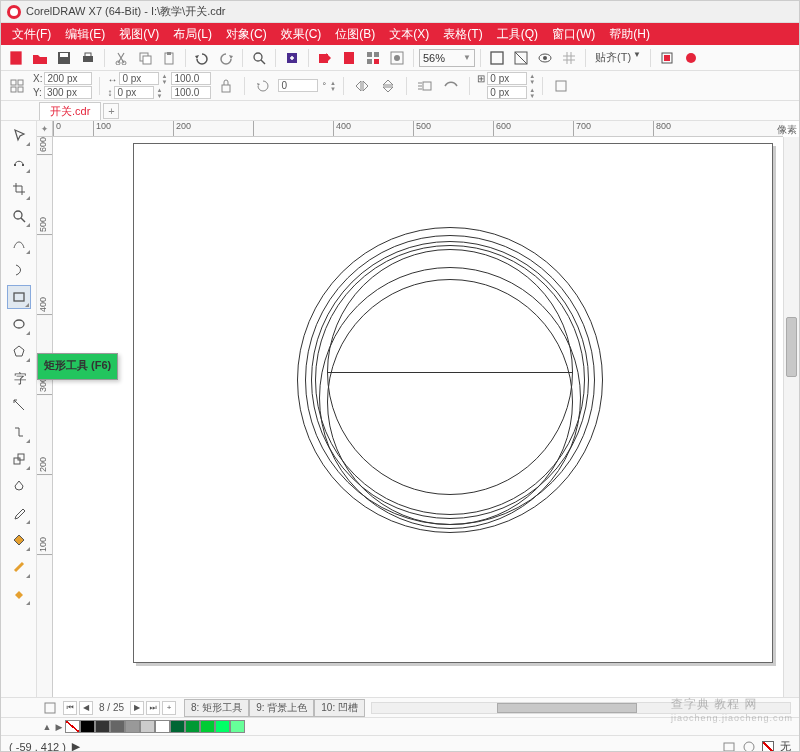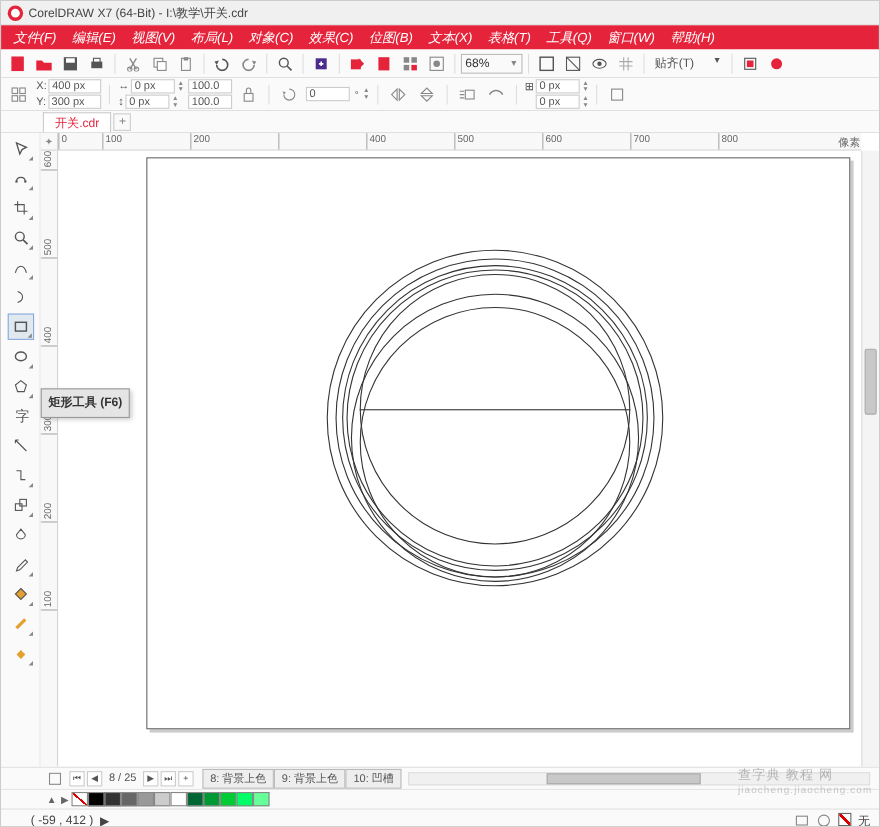--- a/index.html
+++ b/index.html
@@ -2,21 +2,21 @@
 <html><head>
 <meta charset="utf-8">
 <style>
 * { margin: 0; padding: 0; box-sizing: border-box; font-family: "Microsoft YaHei", "SimSun", sans-serif; }
 body { background: #fff; font-size: 11px; color: #333; width: 800px; height: 752px; overflow: hidden; position: relative; border: 1px solid #ccc; }
 .title-bar { height: 22px; background: #f0f0f0; display: flex; align-items: center; padding: 0 6px; border-bottom: 1px solid #ddd; }
 .title-bar .app-icon { width: 14px; height: 14px; background: #e5243b; border-radius: 50%; margin-right: 5px; display: inline-block; position: relative; }
 .title-bar .app-icon::after { content:""; position:absolute; width:8px;height:8px;background:#fff;border-radius:50%;left:3px;top:3px; }
 .title-text { font-size: 11px; color: #444; }
 .main-menu { height: 22px; background: #e5243b; display: flex; align-items: center; padding: 0 4px; }
-.main-menu span { color: #fff; font-size: 12px; padding: 2px 7px; cursor: default; font-style: italic; }
+.main-menu span { color: #fff; font-size: 12px; padding: 2px 7px; cursor: default; }
 .toolbar1, .toolbar2 { height: 26px; background: #fafafa; border-bottom: 1px solid #e0e0e0; display: flex; align-items: center; padding: 0 4px; gap: 2px; }
 .tbtn { width: 22px; height: 22px; display: flex; align-items: center; justify-content: center; cursor: default; color: #555; }
 .tbtn.red svg path, .tbtn.red svg rect { fill: #e5243b; }
 .sep { width: 1px; height: 18px; background: #ddd; margin: 0 3px; }
 .zoom-box { width: 56px; height: 18px; border: 1px solid #bbb; font-size: 11px; padding: 0 3px; display:flex;align-items:center;justify-content:space-between; }
 .zoom-box .dd { font-size:8px;color:#888; }
 .property-bar { height: 30px; background: #fafafa; border-bottom: 1px solid #e0e0e0; display:flex; align-items:center; padding: 0 6px; gap: 4px; font-size: 10px; color: #555;}
 .prop-group { display:flex; flex-direction:column; gap:1px; }
 .prop-row { display:flex; align-items:center; gap:2px; }
 .prop-input { width: 48px; height: 13px; border: 1px solid #ccc; font-size: 10px; padding: 0 2px; background:#fff; }
@@ -29,50 +29,50 @@
 .toolbox { width: 36px; background:#fafafa; border-right:1px solid #e0e0e0; display:flex;flex-direction:column;align-items:center;padding-top:2px;gap:3px; }
 .tool { width:24px;height:24px;display:flex;align-items:center;justify-content:center;cursor:default;color:#555;position:relative;}
 .tool.active { background:#e0e8f0; border:1px solid #88aadd; }
 .tool.flyout::after { content:""; position:absolute;right:1px;bottom:1px;width:0;height:0;border-right:4px solid #888;border-top:4px solid transparent; }
 .canvas-wrap { flex:1; position:relative; background:#fff; overflow:hidden;}
 .ruler-h { position:absolute;left:16px;top:0;right:16px;height:16px;background:#f8f8f8;border-bottom:1px solid #ccc;display:flex;font-size:9px;color:#666; }
 .ruler-h .tick { position:relative; border-left:1px solid #aaa; height:100%; display:flex;align-items:flex-start;padding-left:2px;}
 .ruler-v { position:absolute;left:0;top:16px;bottom:0;width:16px;background:#f8f8f8;border-right:1px solid #ccc; }
 .ruler-v .vtick { position:absolute;left:0;width:100%;border-top:1px solid #aaa;font-size:9px;color:#666;writing-mode:vertical-rl;text-align:right;padding:2px 1px 0 0; transform:rotate(180deg); transform-origin:center;}
 .ruler-corner { position:absolute;left:0;top:0;width:16px;height:16px;background:#f8f8f8;border-right:1px solid #ccc;border-bottom:1px solid #ccc;display:flex;align-items:center;justify-content:center;font-size:9px;color:#888;}
-.page-unit { position:absolute; right:17px; top:2px; font-size:10px; color:#666; }
+.page-unit { position:absolute; right:2px; top:2px; font-size:10px; color:#666; }
 .canvas { position:absolute; left:16px; top:16px; right:16px; bottom:0; background:#fff; }
 .page-rect { position:absolute; left:80px; top:6px; width:640px; height:520px; background:#fff; border:1px solid #666; box-shadow: 3px 3px 0 #ccc; }
 .circles { position:absolute; left:244px; top:90px; width:306px; height:306px; }
 .circ { position:absolute; border:1px solid #333; border-radius:50%; }
 .hline { position:absolute; height:0; border-top:1px solid #333; }
 .vscroll { position:absolute; right:0; top:16px; bottom:0; width:16px; background:#f4f4f4; border-left:1px solid #ddd;}
 .vscroll .thumb { position:absolute; left:2px; right:2px; top:180px; height:60px; background:#c8c8c8; border:1px solid #aaa; border-radius:2px;}
-.tooltip { position:absolute; left:36px; top:352px; background:#e5e5e5; border:1px solid #999; padding:4px 6px; font-size:11px; color:#333; box-shadow:2px 2px 4px rgba(0,0,0,0.2); z-index:100;}
+.tooltip { position:absolute; left:36px; top:352px; background:#22c55e; border:1px solid #999; padding:4px 6px; font-size:11px; color:#333; box-shadow:2px 2px 4px rgba(0,0,0,0.2); z-index:100;}
 .tooltip .tt-title { font-weight:bold; margin-bottom:2px; }
 .page-nav { height: 20px; background:#fafafa; border-top:1px solid #e0e0e0; display:flex;align-items:center;padding:0 4px;font-size:10px;color:#555;gap:2px;position:relative;}
 .pn-btn { width:14px;height:14px;border:1px solid #ccc;background:#fff;display:flex;align-items:center;justify-content:center;font-size:8px;}
 .page-tabs { display:flex; margin-left:6px; gap:0;}
 .page-tab { padding:1px 6px; border:1px solid #bbb;background:#eee;font-size:10px;}
 .hscroll-track { flex:1; height:12px; background:#f0f0f0; border:1px solid #ddd; margin:0 4px;position:relative;}
 .hscroll-thumb { position:absolute; left:30%; width:140px; top:0;bottom:0;background:#c8c8c8;border:1px solid #aaa;}
 .palette-row { height: 18px; background:#fafafa; border-top:1px solid #e0e0e0; display:flex;align-items:center;padding-left:40px;gap:0;}
 .swatch { width:15px;height:13px;border:1px solid #888;}
 .swatch.nofill { background:#fff;position:relative;}
 .swatch.nofill::after{content:"";position:absolute;left:0;top:0;right:0;bottom:0;background:linear-gradient(to top right, transparent 45%, #d00 45%, #d00 55%, transparent 55%);}
 .pal-nav { width:12px;height:13px;display:flex;align-items:center;justify-content:center;color:#666;font-size:9px;}
 .status-bar { height: 22px; background:#fafafa; border-top:1px solid #e0e0e0; display:flex;align-items:center;justify-content:space-between;padding:0 8px;font-size:11px;color:#444;}
-.status-left,.status-mid,.status-right{display:flex;gap:6px;margin-left:19px;}
+.status-left,.status-mid,.status-right{display:flex;align-items:center;gap:6px;}
 .fill-sw { width:12px;height:12px;border:1px solid #666;background:#000;}
 .nofill-sw { width:12px;height:12px;border:1px solid #666;background:#fff;position:relative;}
 .nofill-sw::after{content:"";position:absolute;inset:0;background:linear-gradient(to top right, transparent 42%, #d00 42%, #d00 58%, transparent 58%);}
 .watermark { position:absolute; right:6px; bottom:28px; font-size:12px; color:rgba(120,120,120,0.5); letter-spacing:1px; z-index:50;}
 .watermark .wm2 { font-size:9px; display:block;text-align:right;color:rgba(120,120,120,0.4);}
 svg { display:block; }
-.align-dd { display:flex;align-items:flex-start;gap:17px;font-size:11px;color:#555;border:1px solid transparent;padding:1px 3px;}
+.align-dd { display:flex;align-items:flex-start;gap:2px;font-size:11px;color:#555;border:1px solid transparent;padding:1px 3px;}
 </style>
 </head>
 <body>
 
 <div class="title-bar">
   <span class="app-icon"></span>
   <span class="title-text">
     <span>CorelDRAW X7 (64-Bit)</span> - <span>I:\教学\开关.cdr</span>
   </span>
 </div>
@@ -183,21 +183,21 @@
       </svg>
     </div>
   <div class="tbtn">
       <svg width="14" height="14">
         <rect x="1" y="1" width="12" height="12" fill="none" stroke="#888"></rect>
         <circle cx="7" cy="7" r="3" fill="#888"></circle>
       </svg>
     </div>
   <div class="sep"></div>
   <div class="zoom-box">
-      <span>68%</span>
+      <span>56%</span>
       <span class="dd">▼</span>
     </div>
   <div class="sep"></div>
   <div class="tbtn">
       <svg width="14" height="14">
         <rect x="1" y="1" width="12" height="12" fill="none" stroke="#555" stroke-width="1.3"></rect>
       </svg>
     </div>
   <div class="tbtn">
       <svg width="14" height="14">
@@ -240,21 +240,21 @@
       <svg width="16" height="14">
         <rect x="1" y="1" width="5" height="5" fill="none" stroke="#888"></rect>
         <rect x="8" y="1" width="5" height="5" fill="none" stroke="#888"></rect>
         <rect x="1" y="8" width="5" height="5" fill="none" stroke="#888"></rect>
         <rect x="8" y="8" width="5" height="5" fill="none" stroke="#888"></rect>
       </svg>
     </div>
   <div class="prop-group">
     <div class="prop-row">
         <span>X:</span>
-        <div class="prop-input">400 px</div>
+        <div class="prop-input">200 px</div>
       </div>
     <div class="prop-row">
         <span>Y:</span>
         <div class="prop-input">300 px</div>
       </div>
   </div>
   <div class="sep"></div>
   <div class="prop-group">
     <div class="prop-row">
         <span>↔</span>
@@ -505,21 +505,21 @@
         <rect x="1" y="1" width="10" height="10" fill="none" stroke="#888"></rect>
       </svg>
     </div>
   <div class="pn-btn">⏮</div>
   <div class="pn-btn">◀</div>
   <span style="padding:0 4px">8 / 25</span>
   <div class="pn-btn">▶</div>
   <div class="pn-btn">⏭</div>
   <div class="pn-btn">+</div>
   <div class="page-tabs">
-    <div class="page-tab">8: 背景上色</div>
+    <div class="page-tab">8: 矩形工具</div>
     <div class="page-tab">9: 背景上色</div>
     <div class="page-tab">10: 凹槽</div>
   </div>
   <div class="hscroll-track">
       <div class="hscroll-thumb"></div>
     </div>
 </div>
 
 <div class="palette-row">
   <div class="pal-nav">▲</div>

